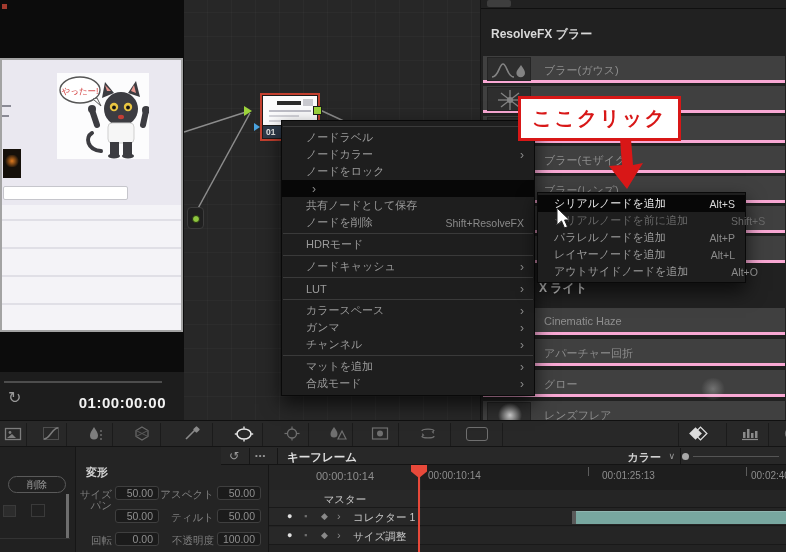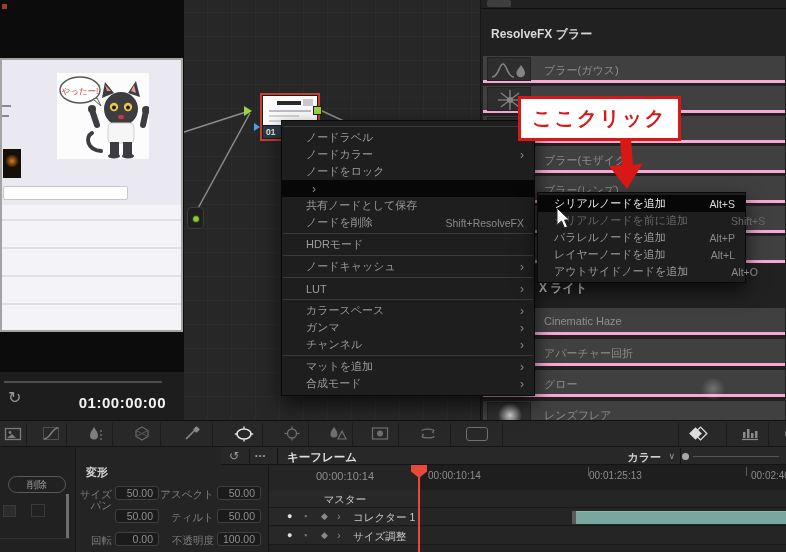--- a/index.html
+++ b/index.html
@@ -514,21 +514,21 @@
       <div class="hdr-sep" style="right:106px;"></div>
       <div class="slider-dot"></div>
       <div class="slider-line"></div>
     </div>
     <div class="kf-ruler-left">
       <div class="tick-label" style="left:0;width:152px;text-align:center;font-size:11px;">00:00:10:14</div>
     </div>
     <div class="kf-ruler-right">
       <div class="tick-label" style="left:7px;">00:00:10:14</div>
       <div class="tick-mark" style="left:167px;"></div>
-      <div class="tick-label" style="left:168px;">00:01:25:13</div>
+      <div class="tick-label" style="left:181px;">00:01:25:13</div>
       <div class="tick-mark" style="left:325px;"></div>
       <div class="tick-label" style="left:330px;">00:02:40:12</div>
     </div>
     <div class="kf-row-label" style="top:43px;text-align:center;line-height:18px;">マスター</div>
     <div class="kf-row-tl" style="top:43px;"></div>
     <div class="kf-row-label" style="top:61px;">
       <span class="row-ic" style="left:18px;color:#e0e0e0;">●</span>
       <span class="row-ic" style="left:35px;color:#6f6f6f;">▪</span>
       <span class="row-ic" style="left:52px;">◆</span>
       <span class="row-ic" style="left:68px;font-size:11px;top:1.5px;">›</span>

